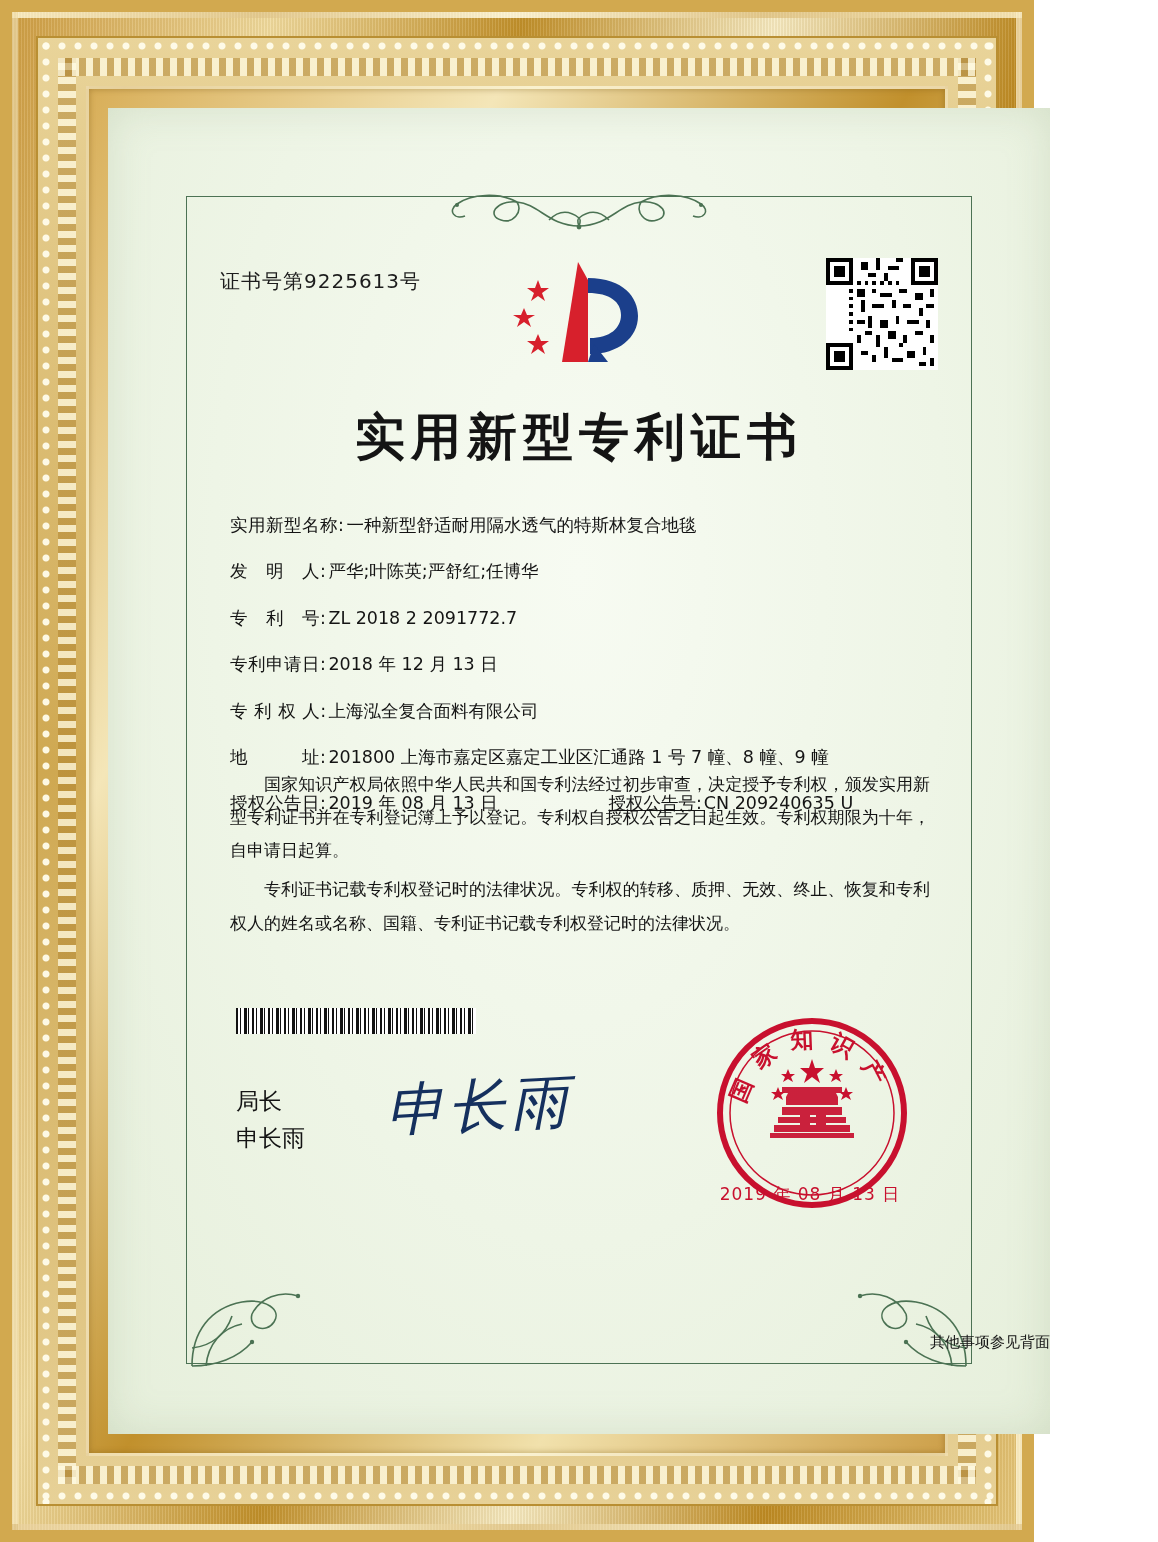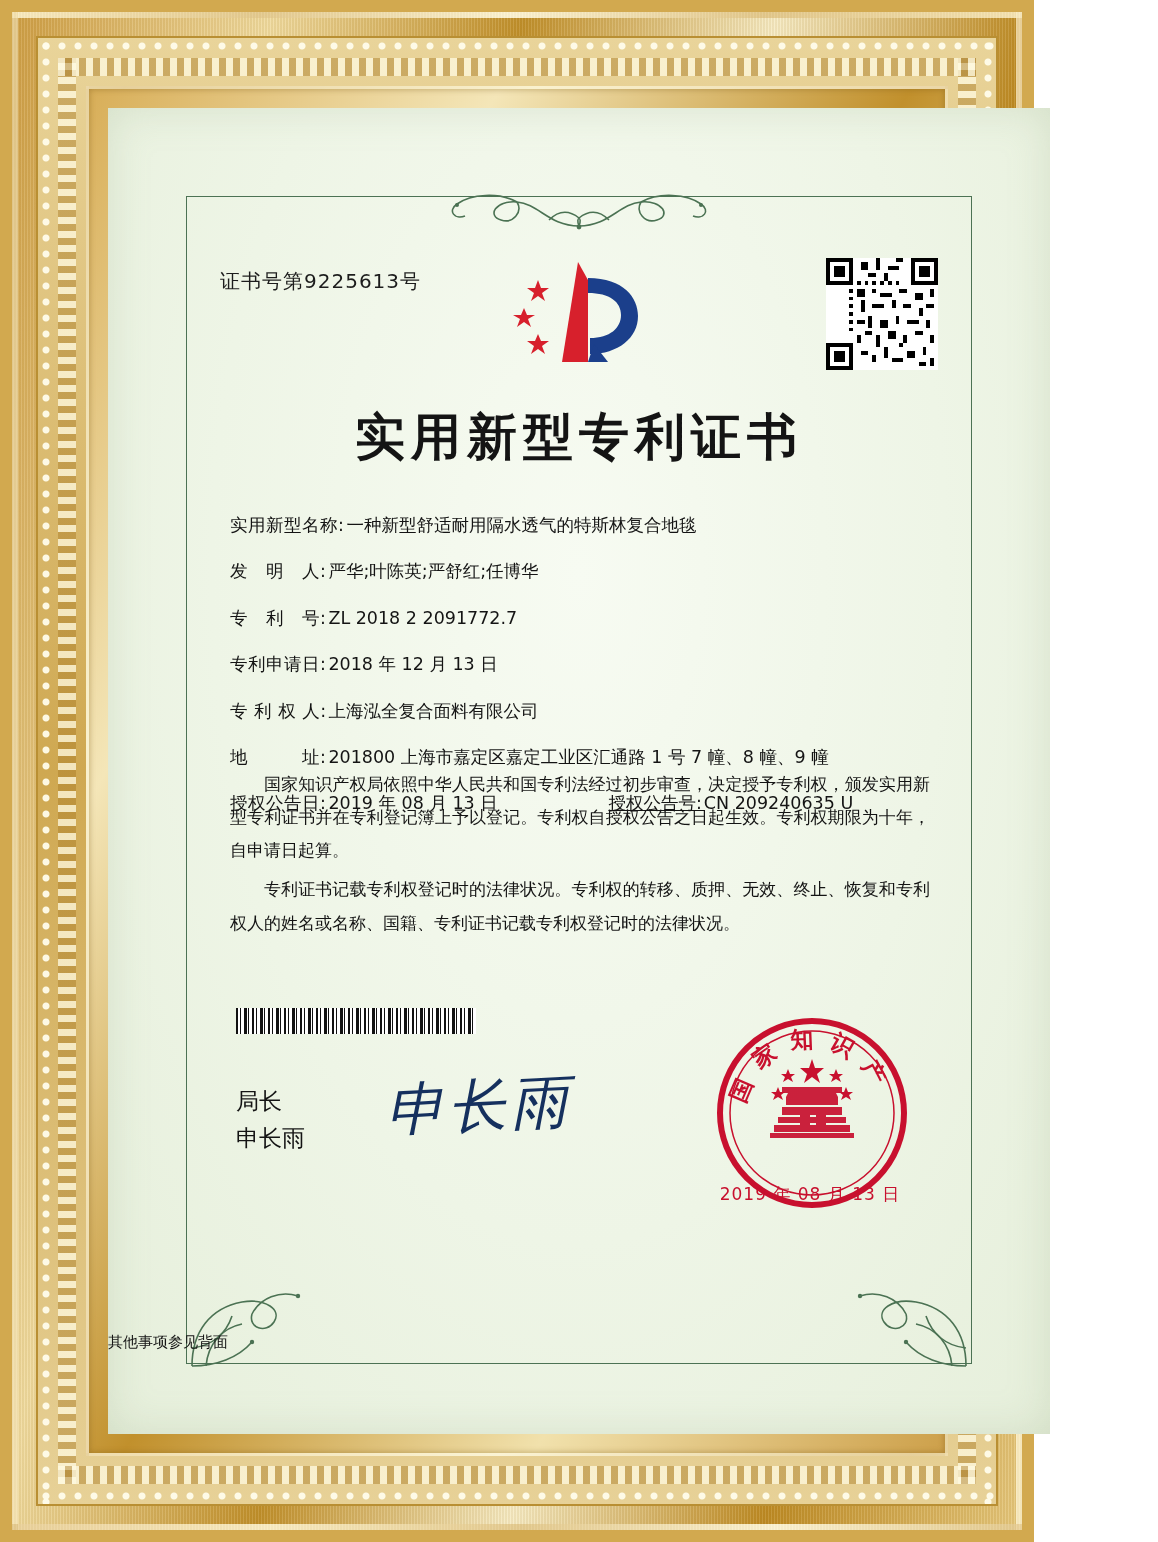--- a/index.html
+++ b/index.html
@@ -265,21 +265,21 @@
     top: 1170px;
     text-align: center;
     font-family: "DejaVu Sans", "Liberation Sans", sans-serif;
     font-size: 17px;
     color: #141414;
   }
   .footnote {
     position: absolute;
     left: 0; right: 0;
     top: 1225px;
-    text-align: left;
+    text-align: right;
     font-family: "DejaVu Sans", "Liberation Sans", sans-serif;
     font-size: 15px;
     color: #141414;
   }
 </style>
 </head>
 <body>
 
 <div class="frame-outer">
   <div class="frame-bevel1"></div>

